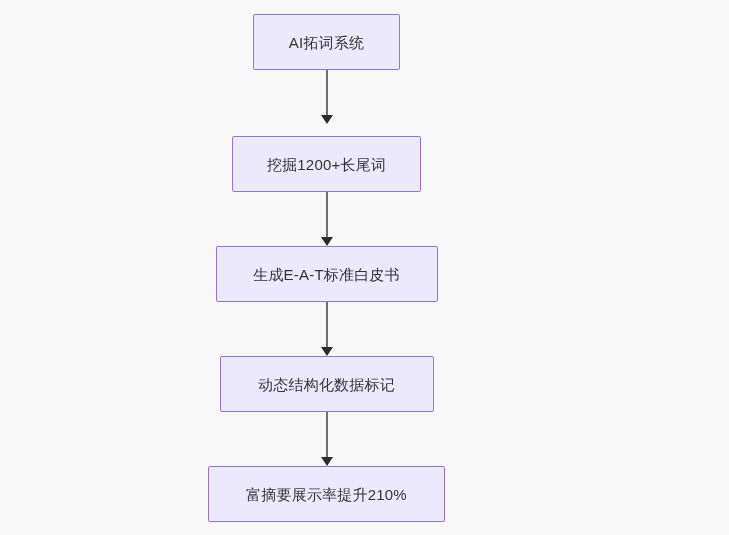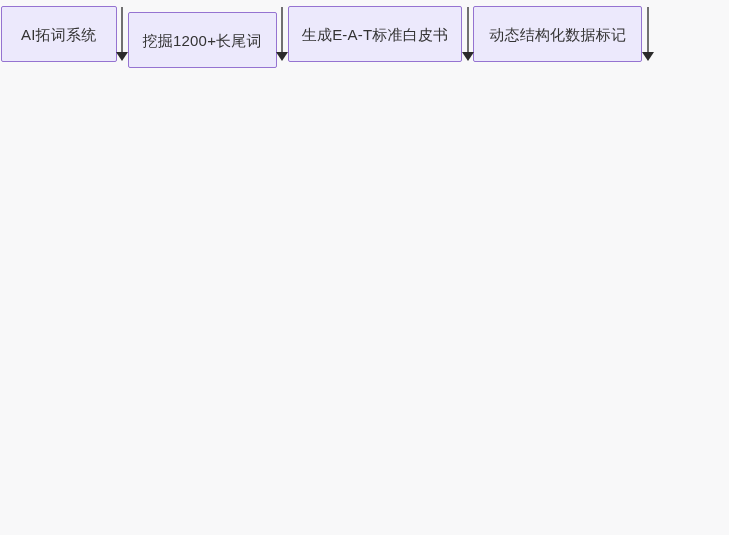--- a/index.html
+++ b/index.html
@@ -19,21 +19,21 @@
     width: 729px;
     height: 535px;
   }
 
   .flow-column {
     position: absolute;
     left: 0;
     top: 0;
     width: 653px;
     display: flex;
-    flex-direction: row;
+    flex-direction: column;
     align-items: center;
   }
 
   .flow-node {
     box-sizing: border-box;
     background: #ece9fc;
     border: 1px solid #9573d1;
     border-radius: 2px;
     color: #333333;
     font-size: 15px;
@@ -125,15 +125,18 @@
 
     <div class="flow-node n3">
       <span>动态结构化数据标记</span>
     </div>
 
     <div class="flow-connector">
       <span class="conn-line"></span>
       <span class="conn-arrow"></span>
     </div>
 
+    <div class="flow-node n4">
+      <span>富摘要展示率提升210%</span>
+    </div>
 
   </div>
 </div>
 
 </body></html>

